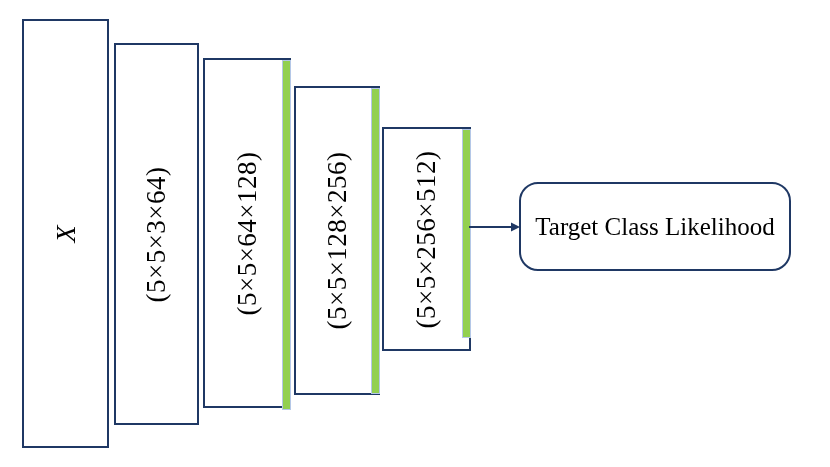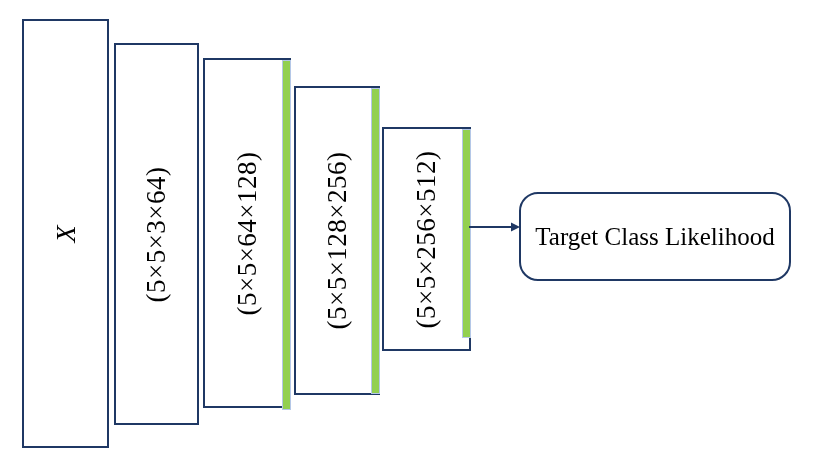--- a/index.html
+++ b/index.html
@@ -55,21 +55,21 @@
   .arrow {
     position: absolute;
     left: 469px;
     top: 219px;
     width: 52px;
     height: 16px;
   }
   .output-box {
     position: absolute;
     left: 519px;
-    top: 192px;
+    top: 182px;
     width: 272px;
     height: 89px;
     background: #ffffff;
     border: 2px solid var(--outline);
     border-radius: 19px;
     display: flex;
     align-items: center;
     justify-content: center;
   }
   .output-label {

